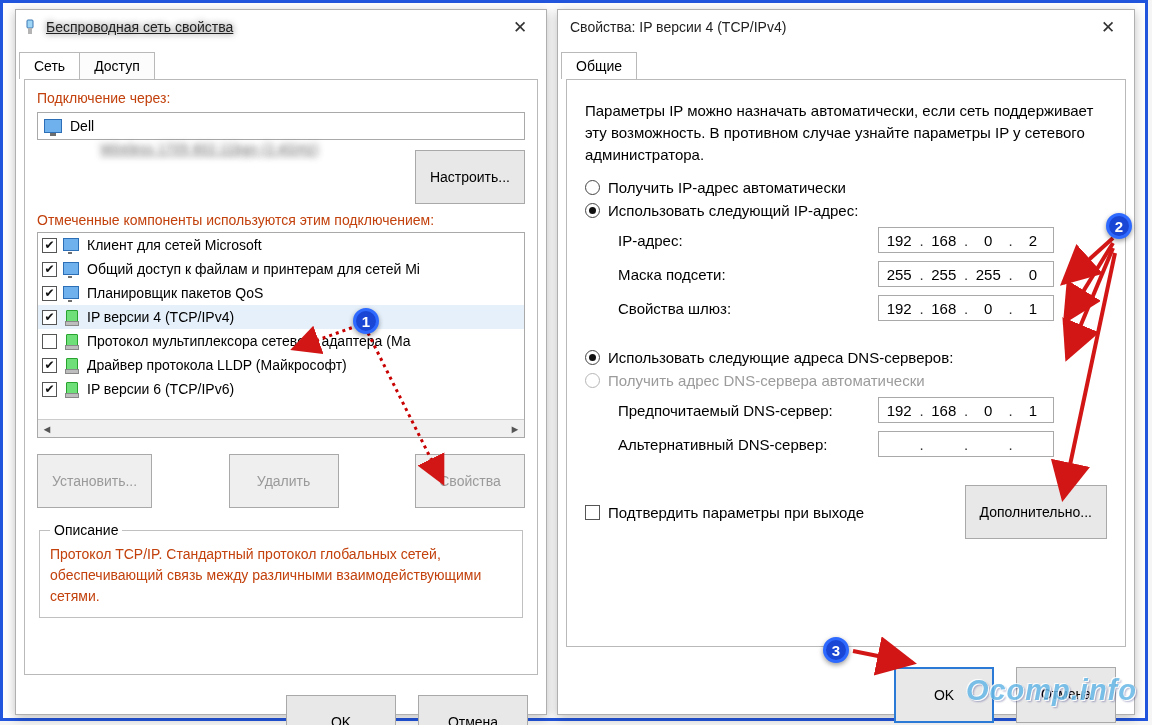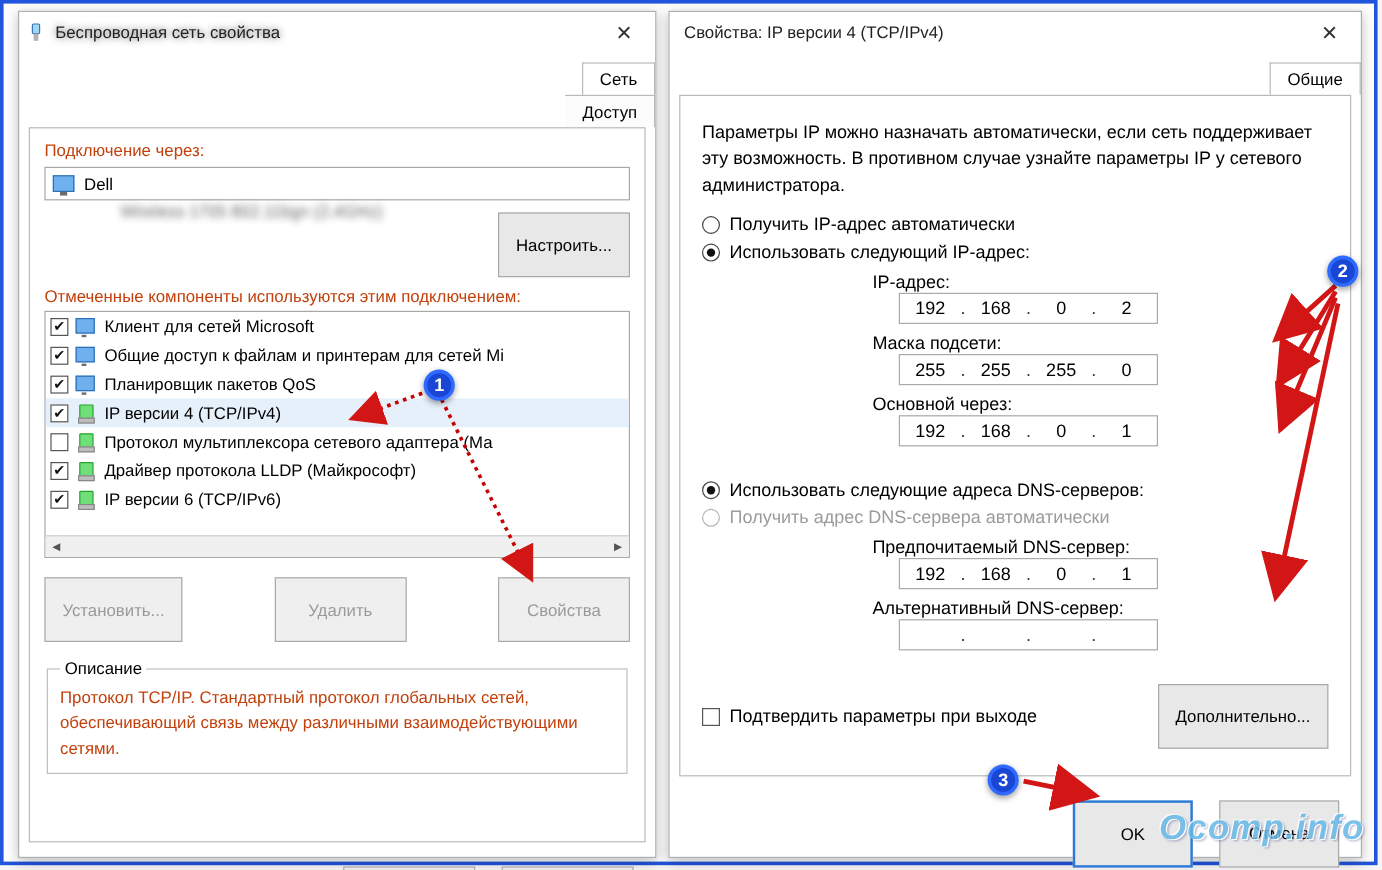--- a/index.html
+++ b/index.html
@@ -7,23 +7,23 @@
   .wrap { border: 3px solid #2255dd; width: 1148px; height: 721px; position: relative; background: #fefefe; }
 
   .dialog { position: absolute; background: #fff; border: 1px solid #b0b0b0; box-shadow: 0 3px 10px rgba(0,0,0,.25); }
   .dlg-left { left: 12px; top: 6px; width: 532px; height: 706px; }
   .dlg-right { left: 554px; top: 6px; width: 578px; height: 706px; }
 
   .titlebar { height: 34px; display:flex; align-items:center; padding: 0 6px; }
   .titlebar .icon { width: 16px; height: 16px; margin-right: 8px; }
   .titlebar .ttl { font-size: 14px; color: #222; flex: 1; white-space: nowrap; }
   .titlebar .close { width: 40px; height: 28px; display: flex; align-items: center; justify-content: center; font-size: 17px; color: #333; cursor: pointer; }
-  .blur { color: transparent; text-shadow: 0 0 6px rgba(80,80,80,.9); }
-
-  .tabstrip { display: flex; margin-left: 20px; margin-top: 8px; align-items: flex-end; flex-direction: column; }
+  .blur { color: transparent; text-shadow: 0 0 6px rgba(80,80,80,.9); text-decoration: underline; }
+
+  .tabstrip { display: flex; margin-left: 3px; margin-top: 8px; align-items: flex-end; }
   .tab { border: 1px solid #b9b9b9; padding: 5px 14px; font-size: 14px; background: #fff; border-bottom: none; margin-right: 0; }
   .tab + .tab { border-left: none; }
   .tab.inactive { background: #fcfcfc; }
   .tabbody { border: 1px solid #b9b9b9; margin: 0 8px 8px 8px; padding: 10px 12px; position: relative; }
 
   .label { font-size: 14px; color: #c2410c; }
   .thinbox { border: 1px solid #a9a9a9; height: 28px; display:flex; align-items:center; padding: 0 6px; font-size: 14px; background:#fff; }
   .monitor-icon { width:18px;height:14px;margin-right:8px;position:relative; }
   .monitor-icon::before { content:""; position:absolute; inset:0; border:1px solid #2d6fb7; background:#6fb1ec; }
   .monitor-icon::after { content:""; position:absolute; bottom:-3px; left:6px; width:6px;height:3px;background:#6e6e6e; }
@@ -49,23 +49,23 @@
   .hscroll .track { flex:1; height:100%; }
 
   fieldset { border:1px solid #c0c0c0; padding:6px 10px 10px 10px; margin-top:14px; }
   legend { font-size:14px; padding:0 4px; }
 
   .radio { width:15px;height:15px;border:1px solid #444;border-radius:50%;display:inline-flex;align-items:center;justify-content:center;margin-right:8px;vertical-align:-3px;background:#fff;}
   .radio.on::after { content:""; width:7px;height:7px;border-radius:50%;background:#111;}
   .radio.dis { border-color:#b6b6b6; }
   .radio-row { display:flex;align-items:center; font-size:15px; margin:6px 0; }
 
-  .iprow { display:flex; align-items:center; margin:8px 11px;flex-direction:column; }
+  .iprow { display:flex; align-items:center; margin:8px 11px; }
   .iprow .lab { width:260px; font-size:15px; }
-  .ipbox { border:1px solid #a9a9a9; width:216px; height:26px; font-size:15px; display:flex; align-items:center; background:#fff; }
+  .ipbox { border:1px solid #a9a9a9; width:176px; height:26px; font-size:15px; display:flex; align-items:center; background:#fff; }
   .ipbox .oc { flex:1; text-align:center; }
   .ipbox .dot { color:#333; }
 
   .chkbox { width:15px;height:15px;border:1px solid #555;display:inline-flex;align-items:center;justify-content:center;margin-right:8px;vertical-align:-3px; background:#fff;}
 
   .bubble { position:absolute; width:26px;height:26px;border-radius:50%;background:#1a46d6;border:3px solid #2e6aff;box-shadow:0 2px 5px rgba(0,0,0,.4);display:flex;align-items:center;justify-content:center;color:#fff;font-weight:bold;font-size:15px;z-index:20; }
   .arrow-layer { position:absolute; pointer-events:none; z-index:15; inset:0; }
 
   .help { font-size:15px; line-height:1.45; margin:6px 0 14px 0; }
   .footer { display:flex; justify-content:flex-end; gap:22px; padding:12px 18px; }
@@ -110,21 +110,21 @@
       <div class="listbox">
         <div class="listinner" id="complist">
             <div class="li">
               <span class="chk">✔</span>
               <span class="netic n1"></span>
               <span>Клиент для сетей Microsoft</span>
             </div>
             <div class="li">
               <span class="chk">✔</span>
               <span class="netic n2"></span>
-              <span>Общие доступ к файлам и принтерам для сетей Mi</span>
+              <span>Общий доступ к файлам и принтерам для сетей Mi</span>
             </div>
             <div class="li">
               <span class="chk">✔</span>
               <span class="netic n3"></span>
               <span>Планировщик пакетов QoS</span>
             </div>
             <div class="li sel">
               <span class="chk">✔</span>
               <span class="netic n4"></span>
               <span>IP версии 4 (TCP/IPv4)</span>
@@ -211,21 +211,21 @@
               <span class="oc">255</span>
               <span class="dot">.</span>
               <span class="oc">255</span>
               <span class="dot">.</span>
               <span class="oc">255</span>
               <span class="dot">.</span>
               <span class="oc">0</span>
             </div>
         </div>
         <div class="iprow">
-          <div class="lab">Основной через:</div>
+          <div class="lab">Свойства шлюз:</div>
           <div class="ipbox" id="gwv">
               <span class="oc">192</span>
               <span class="dot">.</span>
               <span class="oc">168</span>
               <span class="dot">.</span>
               <span class="oc">0</span>
               <span class="dot">.</span>
               <span class="oc">1</span>
             </div>
         </div>

